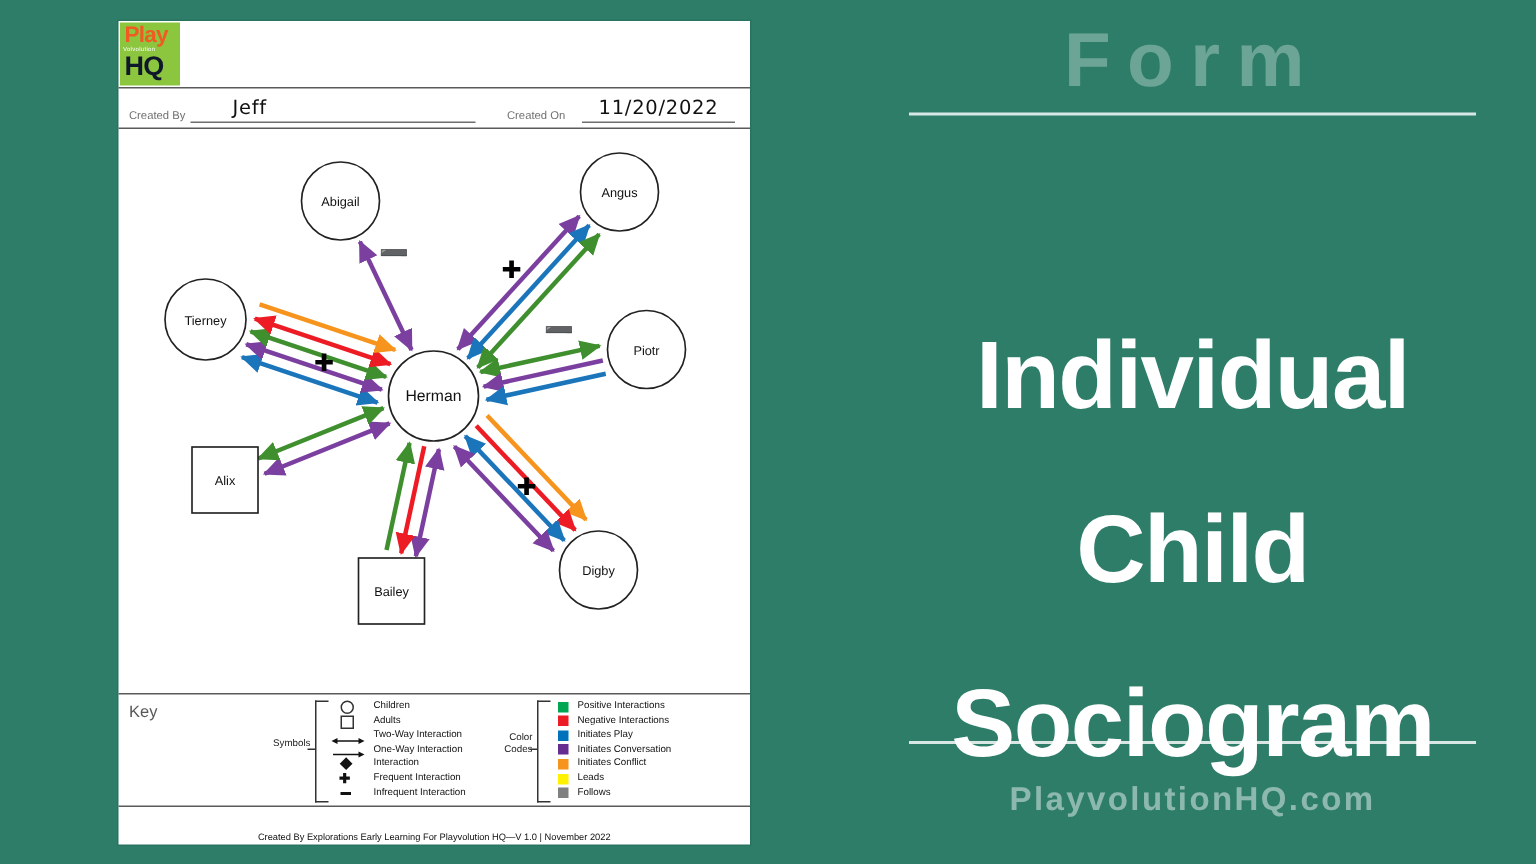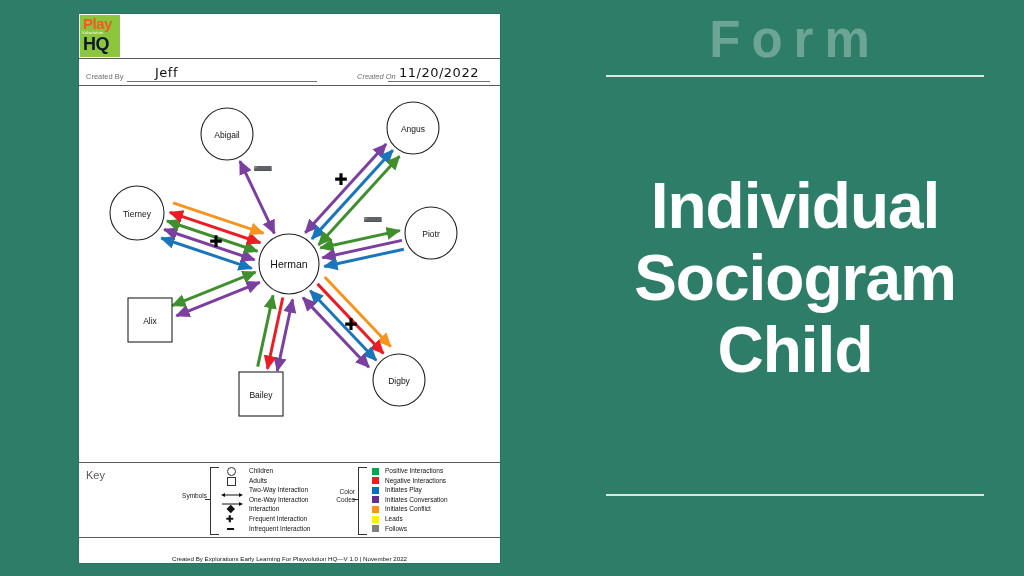--- a/index.html
+++ b/index.html
@@ -45,21 +45,21 @@
   }
   .meta-lbl{position:absolute;bottom:4px;font-size:7.5px;color:#6f6f6f;}
   .meta-line{position:absolute;bottom:3px;border-bottom:1px solid #6f6f6f;height:1px;}
   .meta-val{
     position:absolute;bottom:5px;font-family:"DejaVu Sans", sans-serif;
     font-size:13px;color:#111;letter-spacing:.5px;
   }
   #cb-lbl{left:7px;}
   #cb-line{left:48px;width:190px;}
   #cb-val{left:76px;}
-  #co-lbl{left:278px;font-style:italic;}
+  #co-lbl{left:259px;}
   #co-line{left:309px;width:102px;}
   #co-val{left:320px;}
 
   .canvas{position:relative;height:408px;}
   .canvas svg{position:absolute;left:0;top:0;}
 
   
   .keybox{
     position:absolute;left:0;right:0;top:448px;height:74px;
     border-top:1.5px solid #5a5a5a;border-bottom:1.5px solid #5a5a5a;padding-left:12px;
@@ -105,21 +105,21 @@
     position:absolute;left:606px;width:378px;height:2px;
     background:rgba(255,255,255,.82);
   }
   #rule-top{top:75px;}
   #rule-bot{top:494px;}
   .bigtitle{
     position:absolute;left:580px;top:170px;width:430px;
     text-align:center;color:#ffffff;font-weight:bold;
     font-size:64px;line-height:72px;letter-spacing:-1px;
   }
-  .bigtitle div{display:block;}
+  .bigtitle div{display:block;margin-top:44px;}
   .sitename{
     position:absolute;left:600px;top:520px;width:390px;
     text-align:center;font-size:22px;font-weight:bold;
     letter-spacing:1.6px;color:rgba(255,255,255,.46);
   }
 </style>
 </head>
 <body>
 
 <div id="stage">
@@ -332,18 +332,19 @@
     </div>
 
     <div class="sheet-foot">Created By Explorations Early Learning For Playvolution HQ—V 1.0 | November  2022</div>
   </div>
 
   <div class="kicker">Form</div>
   <div class="rule" id="rule-top"></div>
 
   <div class="bigtitle">
     <div>Individual</div>
+    <div>Child</div>
     <div>Sociogram</div>
-    <div>Child</div>
   </div>
 
   <div class="rule" id="rule-bot"></div>
+  <div class="sitename">PlayvolutionHQ.com</div>
 </div>
 
 </body></html>

